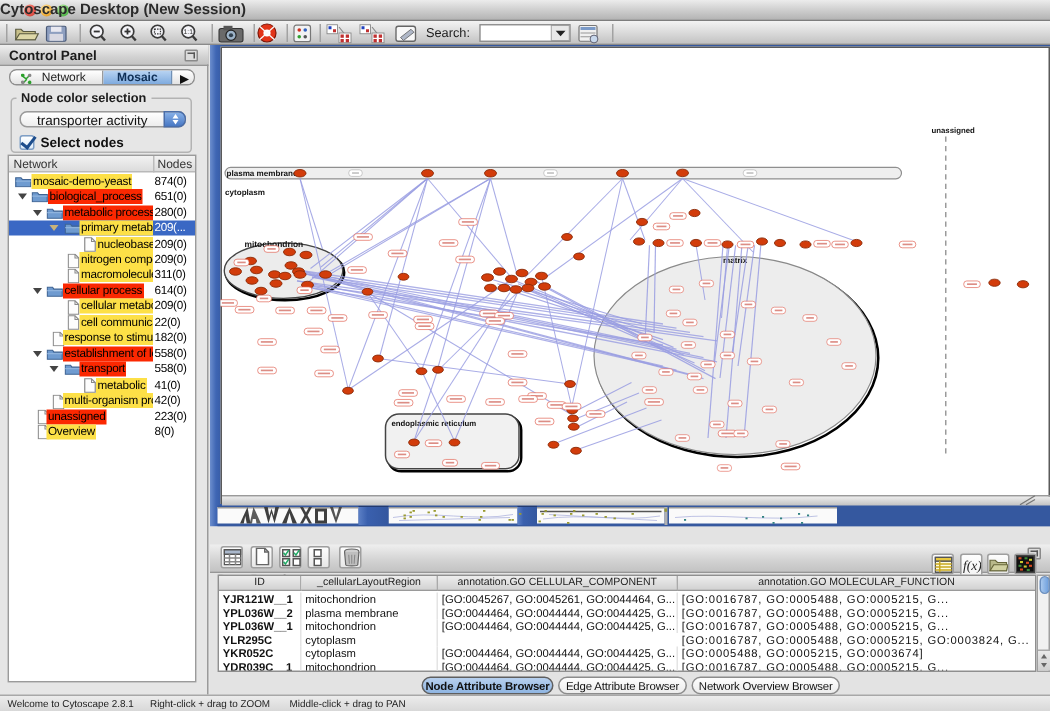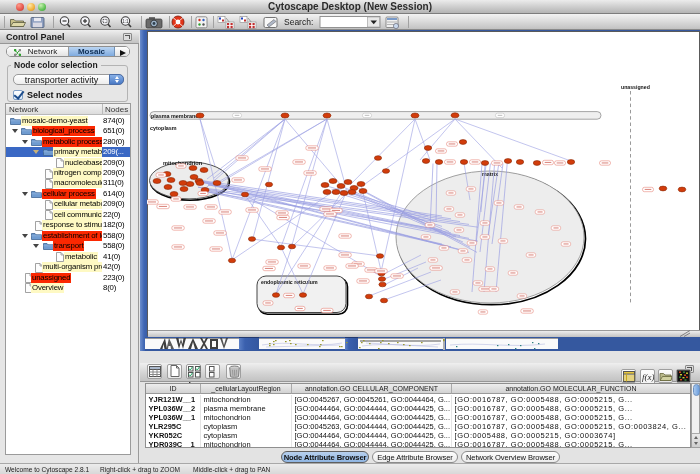--- a/index.html
+++ b/index.html
@@ -1,20 +1,20 @@
 <!DOCTYPE html>
 <html><head><meta charset="utf-8"><style>
 *{margin:0;padding:0;box-sizing:border-box}
 html,body{width:700px;height:474px;overflow:hidden;font-family:"Liberation Sans",sans-serif;background:#e6e6e6}
 #app{position:absolute;left:0;top:0;width:700px;height:474px}
 .abs{position:absolute}
 
 #titlebar{left:0;top:0;width:700px;height:14px;background:linear-gradient(#ececec,#cfcfcf 50%,#b4b4b4);border-bottom:1px solid #7d7d7d}
 #titlebar .tl{width:8px;height:8px;border-radius:50%;top:3px}
-#title{width:700px;top:1px;text-align:center;font-size:10px;font-weight:bold;color:#2b2b2b}
+#title{width:700px;top:1px;text-align:left;font-size:10px;font-weight:bold;color:#2b2b2b}
 
 #toolbar{left:0;top:14px;width:700px;height:16px;background:linear-gradient(#f3f3f3,#d6d6d6 60%,#c2c2c2);border-bottom:1px solid #8a8a8a}
 .tsep{top:2px;width:1px;height:12px;background:#a2a2a2}
 
 #cp{left:0;top:30px;width:139px;height:433px;background:#e6e6e6;border-right:1px solid #9a9a9a}
 .phead{background:linear-gradient(#efefef,#d2d2d2 60%,#c3c3c3);border-bottom:1px solid #969696;font-size:9px;font-weight:bold;color:#1c1c1c}
 #cphead{left:0;top:0;width:139px;height:14px;padding:2px 0 0 6px}
 .flicon{width:9px;height:8px;border:1px solid #8a8a8a;background:#dcdcdc;border-radius:1px}
 .flicon:before{content:"";position:absolute;left:1px;top:1px;width:4px;height:3px;border-top:1px solid #555;border-right:1px solid #555}
 
@@ -32,21 +32,21 @@
 #combo .step:after{content:"";position:absolute;left:4.5px;bottom:1.2px;border-top:3px solid #fff;border-left:2.6px solid transparent;border-right:2.6px solid transparent}
 #cbx{left:13px;top:60px;width:10px;height:10px;background:linear-gradient(#fff,#dfeefc);border:1px solid #7f9fc6;border-radius:2px}
 #cbx:before{content:"";position:absolute;left:2px;top:-2px;width:4px;height:8px;border-right:2px solid #1d4d8c;border-bottom:2px solid #1d4d8c;transform:rotate(38deg)}
 #cbxlab{left:27px;top:60px;font-size:9px;font-weight:bold;color:#111}
 
 #tree{left:5px;top:73px;width:126px;height:352px;background:#fff;border:1px solid #9b9b9b;overflow:hidden}
 #treehead{position:absolute;left:0;top:0;width:100%;height:11px;background:linear-gradient(#f2f2f2,#dcdcdc);border-bottom:1px solid #b9b9b9;font-size:8px;color:#333}
 .trow{position:absolute;left:0;width:124px;height:10.45px;font-size:7.8px;letter-spacing:-0.15px;color:#000;white-space:nowrap}
 .trow .lab{position:absolute;top:0.2px;height:10px;line-height:10px;overflow:hidden;padding:0 1px}
 .trow .cnt{position:absolute;left:97px;top:0.2px;font-size:7.8px;letter-spacing:-0.2px;line-height:10px;color:#000}
-.g{background:#fef9c3}
+.g{background:#fde047}
 .r{background:#fb2801}
 .selrow{background:#3a68c4}
 .arr{position:absolute;top:3px;border-top:4.5px solid #444;border-left:3.2px solid transparent;border-right:3.2px solid transparent}
 .selrow .arr{border-top-color:#c8b27a}
 
 #desktop{left:140px;top:30px;width:560px;height:321px;background:linear-gradient(90deg,#6c8ecd 0,#3f66b4 4px,#35589f 9px,#35589f 100%)}
 #iwin{position:absolute;left:7px;top:1px;width:553px;height:305px;border:1px solid #5a5a5a;background:#fff}
 #ititle{position:absolute;left:0;top:0;width:100%;height:13px;background:linear-gradient(#e3e3e3,#c9c9c9 55%,#b2b2b2);border-bottom:1px solid #8a8a8a}
 #ititle .tl{width:7px;height:7px;border-radius:50%;top:3.5px}
 #ititletxt{position:absolute;width:100%;top:2px;text-align:center;font-size:8.5px;font-weight:bold;color:#222}
@@ -823,21 +823,20 @@
         <div class="td tid" style="left:0px;top:19.55px;width:55px">YPL036W__2</div>
         <div class="td" style="left:55px;top:19.55px;width:91px">plasma membrane</div>
         <div class="td" style="left:146px;top:19.55px;width:160px">[GO:0044464, GO:0044444, GO:0044425, G...</div>
         <div class="td tfn" style="left:306px;top:19.55px;width:239px">[GO:0016787, GO:0005488, GO:0005215, G...</div>
         <div class="td tid" style="left:0px;top:28.60px;width:55px">YPL036W__1</div>
         <div class="td" style="left:55px;top:28.60px;width:91px">mitochondrion</div>
         <div class="td" style="left:146px;top:28.60px;width:160px">[GO:0044464, GO:0044444, GO:0044425, G...</div>
         <div class="td tfn" style="left:306px;top:28.60px;width:239px">[GO:0016787, GO:0005488, GO:0005215, G...</div>
         <div class="td tid" style="left:0px;top:37.65px;width:55px">YLR295C</div>
         <div class="td" style="left:55px;top:37.65px;width:91px">cytoplasm</div>
-        <div class="td" style="left:146px;top:37.65px;width:160px">[GO:0045263, GO:0044444, GO:0044425, G...</div>
         <div class="td tfn" style="left:306px;top:37.65px;width:239px">[GO:0016787, GO:0005488, GO:0005215, GO:0003824, G...</div>
         <div class="td tid" style="left:0px;top:46.70px;width:55px">YKR052C</div>
         <div class="td" style="left:55px;top:46.70px;width:91px">cytoplasm</div>
         <div class="td" style="left:146px;top:46.70px;width:160px">[GO:0044464, GO:0044444, GO:0044425, G...</div>
         <div class="td tfn" style="left:306px;top:46.70px;width:239px">[GO:0005488, GO:0005215, GO:0003674]</div>
         <div class="td tid" style="left:0px;top:55.75px;width:55px">YDR039C__1</div>
         <div class="td" style="left:55px;top:55.75px;width:91px">mitochondrion</div>
         <div class="td" style="left:146px;top:55.75px;width:160px">[GO:0044464, GO:0044444, GO:0044425, G...</div>
         <div class="td tfn" style="left:306px;top:55.75px;width:239px">[GO:0016787, GO:0005488, GO:0005215, G...</div>
       </div>

